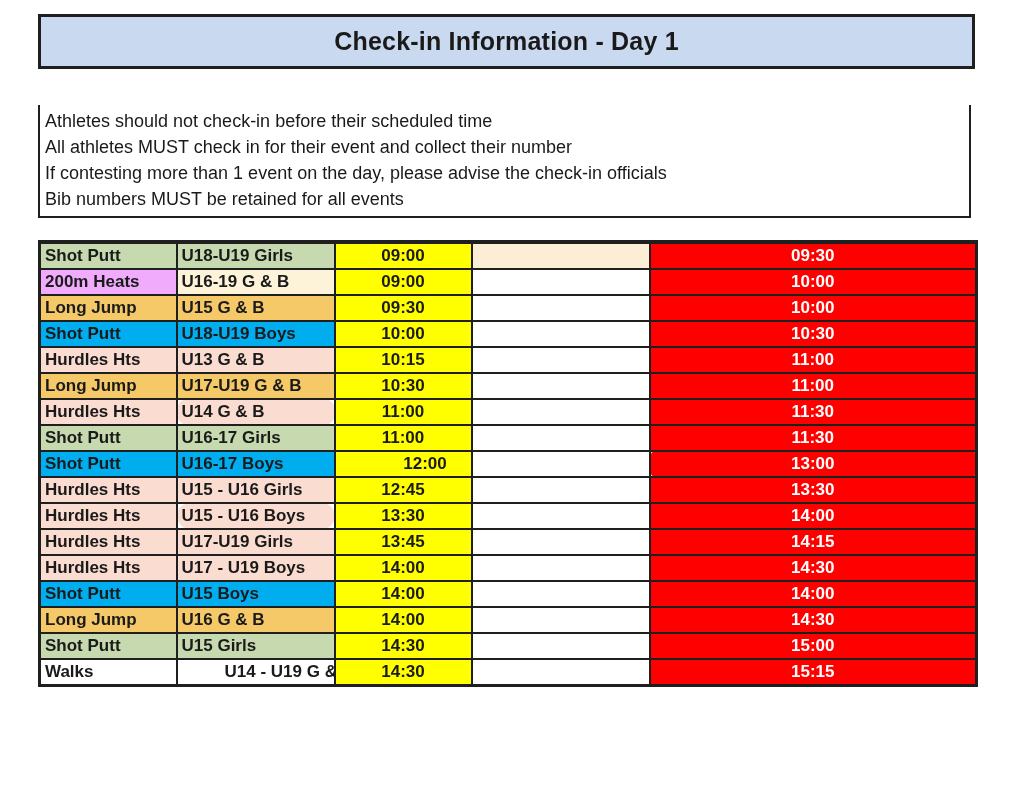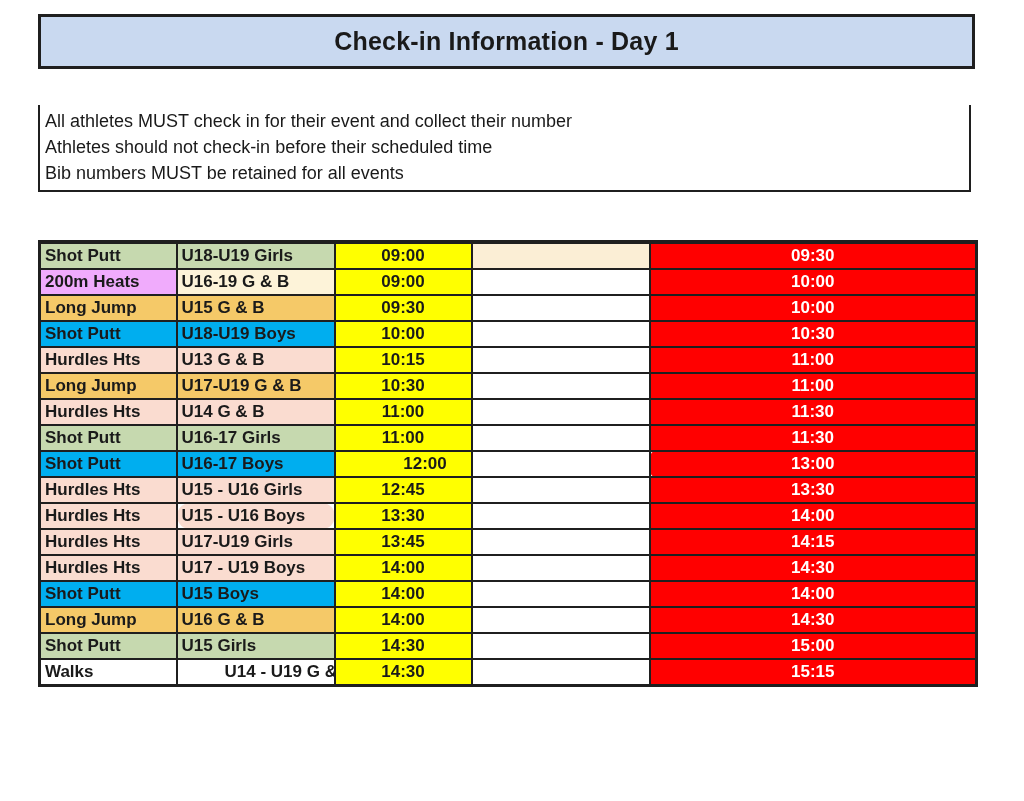--- a/index.html
+++ b/index.html
@@ -84,22 +84,23 @@
 </head>
 <body>
 
 <div class="page">
 
   <div class="title-box">
     <div class="title-line">Check-in Information - Day 1</div>
   </div>
 
   <div class="notes-box">
+    <div class="note-line">Athletes should not check-in before their scheduled time</div>
     <div class="note-line">All athletes MUST check in for their event and collect their number</div>
-    <div class="note-line">Athletes should not check-in before their scheduled time</div>
+    <div class="note-line">If contesting more than 1 event on the day, please advise the check-in officials</div>
     <div class="note-line">Bib numbers MUST be retained for all events</div>
   </div>
 
   <table class="schedule">
     <colgroup>
       <col class="c-event">
         <col class="c-age">
         <col class="c-checkin">
         <col class="c-spacer">
         <col class="c-closing">
@@ -144,21 +145,21 @@
         </tr>
         <tr>
           <td class="align-left" style="background: rgb(245, 201, 104);">Long Jump</td>
           <td class="align-left" style="background: rgb(245, 201, 104);">U17-U19 G &amp; B</td>
           <td class="align-center" style="background: rgb(255, 255, 0);">10:30</td>
           <td class="align-center" style="background: rgb(255, 255, 255);"></td>
           <td class="align-center closing-cell" style="background: rgb(255, 0, 0);">11:00</td>
         </tr>
         <tr>
           <td class="align-left" style="background: rgb(250, 220, 208);">Hurdles Hts</td>
-          <td class="align-left" style="background: rgb(250, 220, 208);">U14 G &amp; B</td>
+          <td class="align-left" style="background: rgb(250, 220, 208); border-radius: 11px;">U14 G &amp; B</td>
           <td class="align-center" style="background: rgb(255, 255, 0);">11:00</td>
           <td class="align-center" style="background: rgb(255, 255, 255);"></td>
           <td class="align-center closing-cell" style="background: rgb(255, 0, 0);">11:30</td>
         </tr>
         <tr>
           <td class="align-left" style="background: rgb(198, 217, 175);">Shot Putt</td>
           <td class="align-left" style="background: rgb(198, 217, 175);">U16-17 Girls</td>
           <td class="align-center" style="background: rgb(255, 255, 0);">11:00</td>
           <td class="align-center" style="background: rgb(255, 255, 255);"></td>
           <td class="align-center closing-cell" style="background: rgb(255, 0, 0);">11:30</td>

